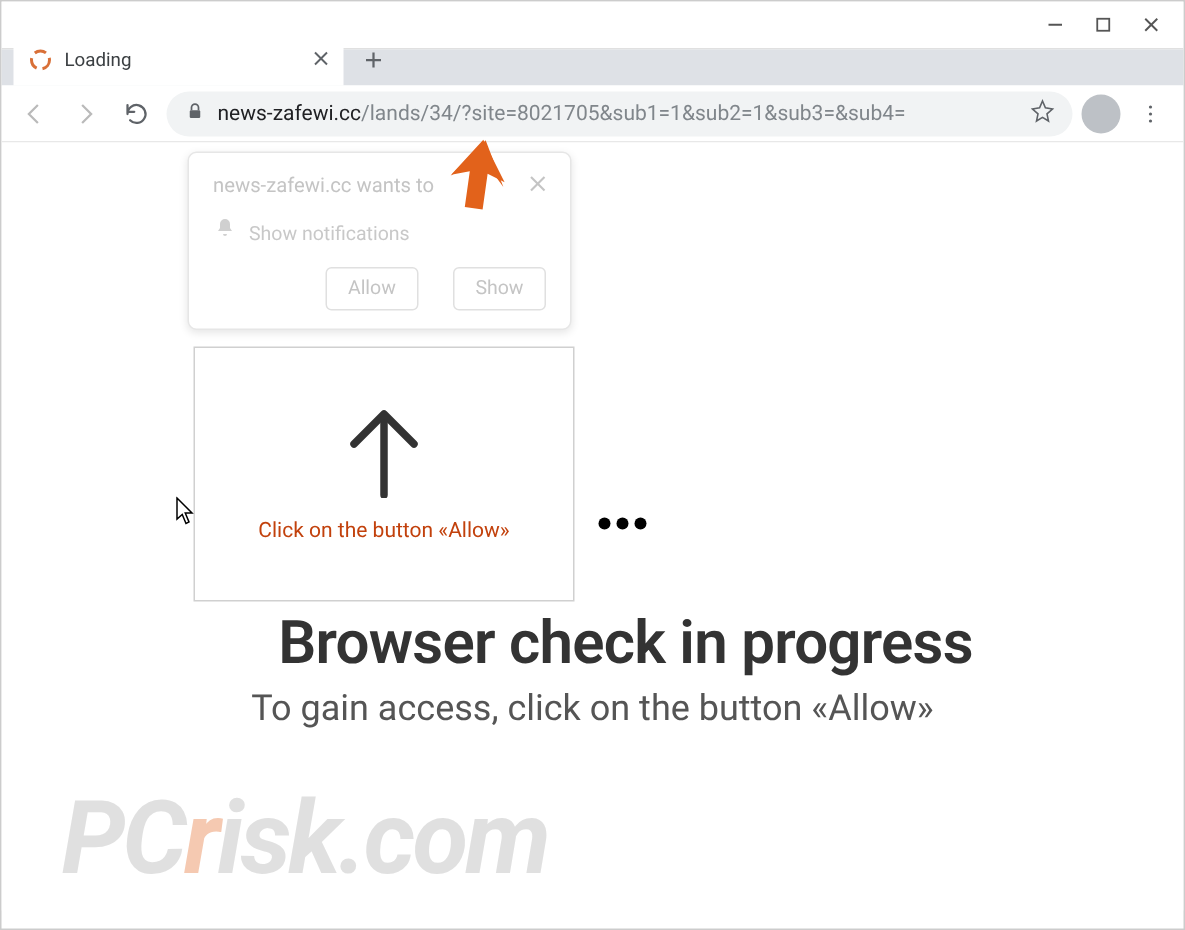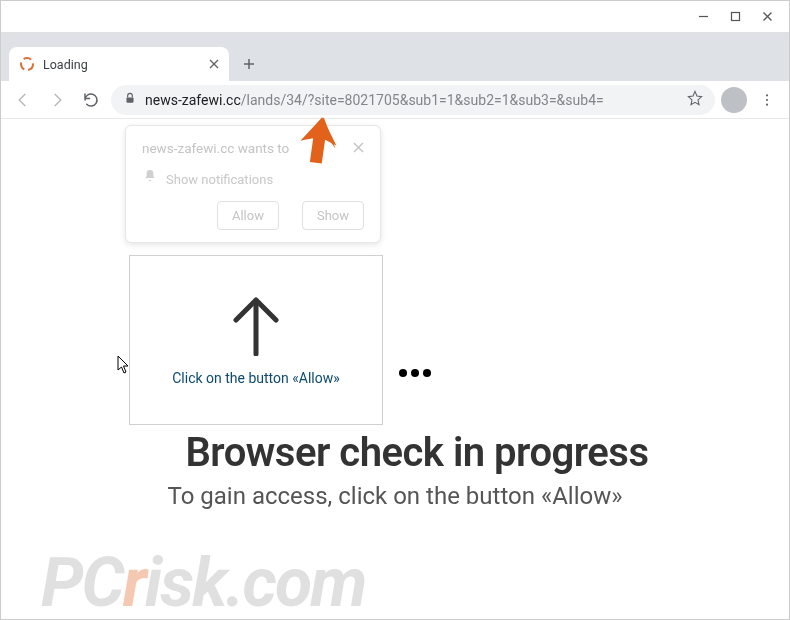--- a/index.html
+++ b/index.html
@@ -4,21 +4,21 @@
 <style>
 * { margin: 0; padding: 0; box-sizing: border-box; font-family: -apple-system, BlinkMacSystemFont, "Segoe UI", Roboto, Arial, sans-serif; }
 body { width: 790px; height: 620px; background: #fff; position: relative; overflow: hidden; border: 1px solid #ccc; }
 
 
 .titlebar { height: 32px; background: #fff; display: flex; justify-content: flex-end; align-items: center; padding-right: 6px; border-bottom: 1px solid #e0e0e0; }
 .win-btn { width: 32px; height: 24px; display: flex; align-items: center; justify-content: center; color: #555; }
 .win-btn svg { width: 11px; height: 11px; }
 
 
-.tabstrip { height: 48px; background: #dee1e6; display: flex; align-items: flex-end; padding-left: 8px; }
+.tabstrip { height: 24px; background: #dee1e6; display: flex; align-items: flex-end; padding-left: 8px; }
 .tab { background: #fff; height: 34px; min-width: 220px; border-radius: 8px 8px 0 0; display: flex; align-items: center; padding: 0 10px; gap: 8px; font-size: 12.5px; color: #3c4043; }
 .tab .favicon { width: 16px; height: 16px; display: flex; align-items: center; justify-content: center; }
 .tab .title { flex: 1; white-space: nowrap; overflow: hidden; text-overflow: ellipsis; }
 .tab .close { color: #5f6368; font-size: 14px; }
 .newtab { width: 28px; height: 28px; display: flex; align-items: center; justify-content: center; color: #5f6368; margin-left: 6px; margin-bottom: 3px; }
 
 
 .toolbar { height: 38px; background: #fff; display: flex; align-items: center; padding: 12px 8px; gap: 6px; border-bottom: 1px solid #e8e8e8; }
 .navbtn { width: 28px; height: 28px; display: flex; align-items: center; justify-content: center; color: #bababa; border-radius: 50%; }
 .navbtn.active { color: #5f6368; }
@@ -38,21 +38,21 @@
 .permission .line2 { font-size: 13px; display: flex; align-items: flex-end; gap: 8px; margin-bottom: 14px; color: #c8c8c8; }
 .permission .btns { display: flex; justify-content: flex-end; gap: 23px; }
 .permission .pbtn { border: 1px solid #e0e0e0; border-radius: 4px; padding: 6px 14px; font-size: 13px; color: #c4c4c4; background: #fff; }
 
 
 .arrow-annot { position: absolute; left: 290px; top: -4px; z-index: 10; }
 
 
 .instr-card { position: absolute; left: 128px; top: 136px; width: 254px; height: 170px; border: 1px solid #d0d0d0; background: #fff; display: flex; flex-direction: column; align-items: center; justify-content: center; gap: 10px; }
 .instr-card .uparrow svg { width: 72px; height: 62px; stroke: #333; }
-.instr-card .txt { font-size: 14px; color: #0c4a6e; }
+.instr-card .txt { font-size: 14px; color: #c2410c; }
 
 
 .dots { position: absolute; left: 398px; top: 250px; display: flex; gap: 4px; }
 .dots span { width: 8px; height: 8px; background: #000; border-radius: 50%; }
 
 
 .headline { position: absolute; left: 0; right: 0; top: 310px; text-align: center; }
 .headline h1 { font-size: 40px; font-weight: 600; color: #333; letter-spacing: -0.5px; padding-left: 44px; }
 .headline p { font-size: 24px; color: #555; margin-top: 6px; }
 

